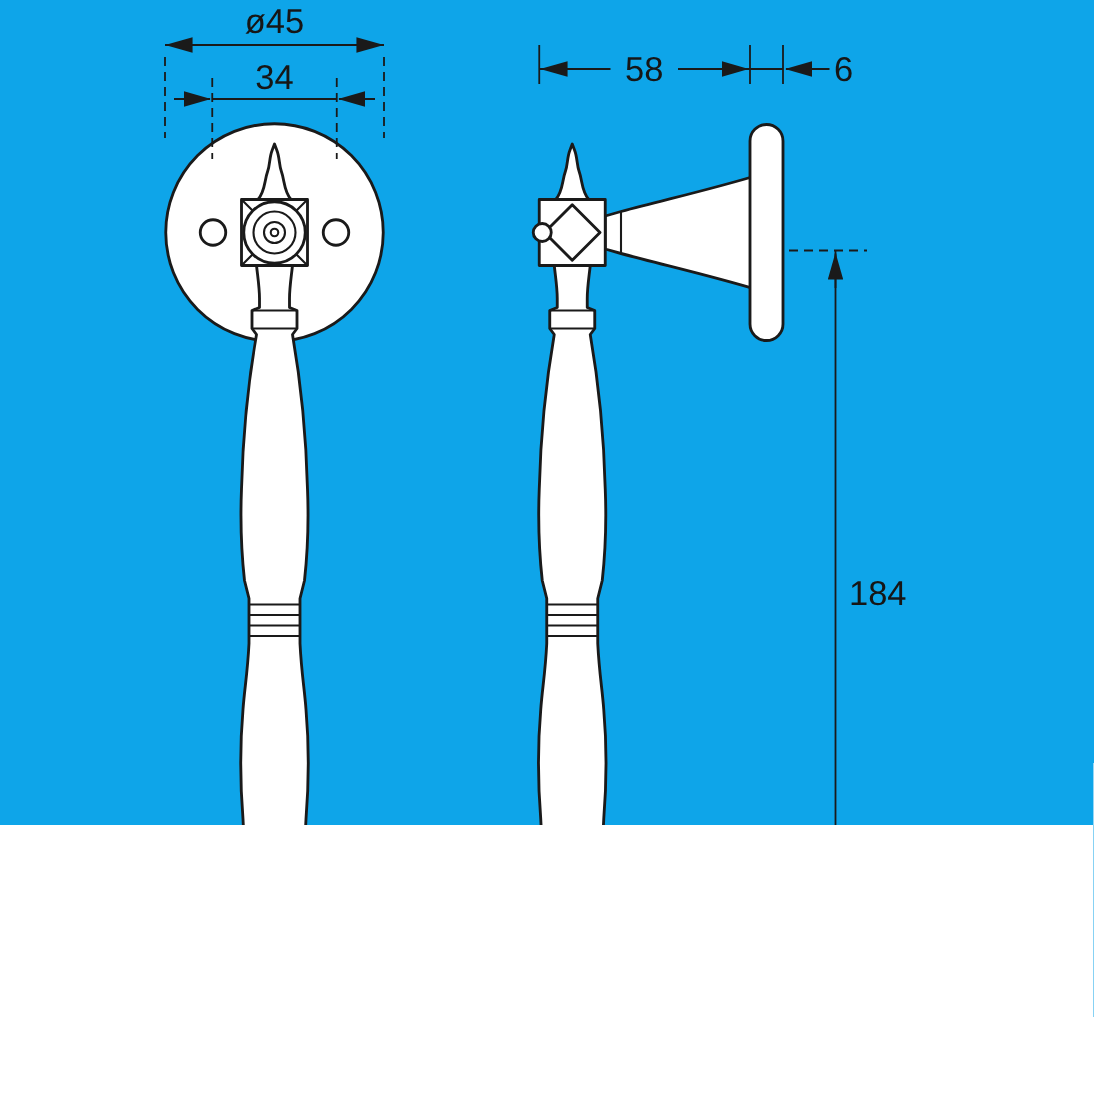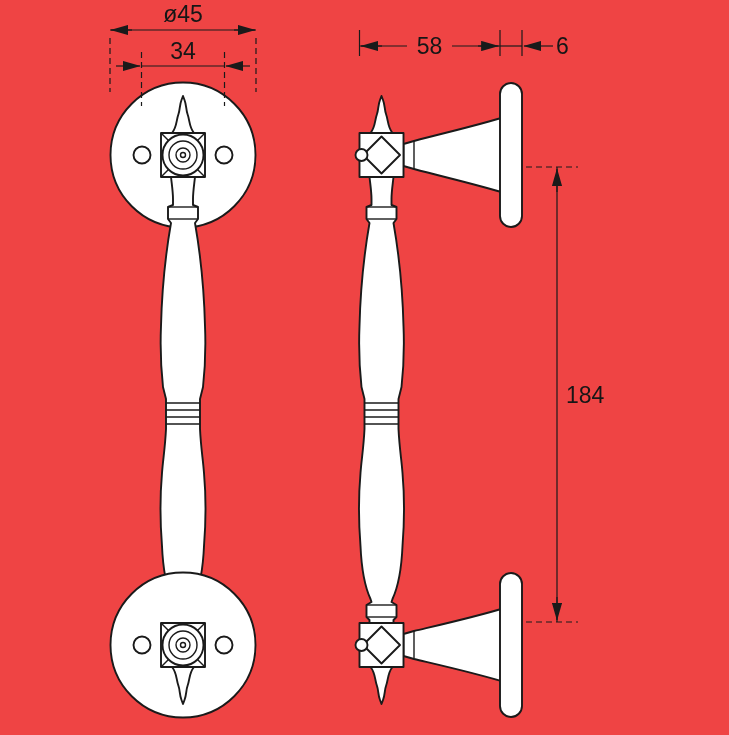--- a/index.html
+++ b/index.html
@@ -1,16 +1,16 @@
 <!DOCTYPE html>
 <html><head>
 <meta charset="utf-8">
 <style>
   html,body{margin:0;padding:0;background:#fff;}
-  .page{position:relative;width:729px;height:735px;background:#ef4444;overflow:hidden;}
+  .page{position:relative;width:729px;height:550px;background:#0ea5e9;overflow:hidden;}
   svg{display:block;}
   .objf{stroke:#1a1a1a;stroke-width:1.9;stroke-linejoin:round;fill:#ffffff;}
   .thin{stroke:#1a1a1a;stroke-width:1.4;fill:none;}
   .dim{stroke:#1a1a1a;stroke-width:1.2;fill:none;}
   .dash{stroke:#1a1a1a;stroke-width:1.2;fill:none;stroke-dasharray:6 4;}
   text{font-family:"Liberation Sans", sans-serif;font-size:23px;fill:#161616;}
   .mid{text-anchor:middle;}
 </style>
 </head>
 <body>

